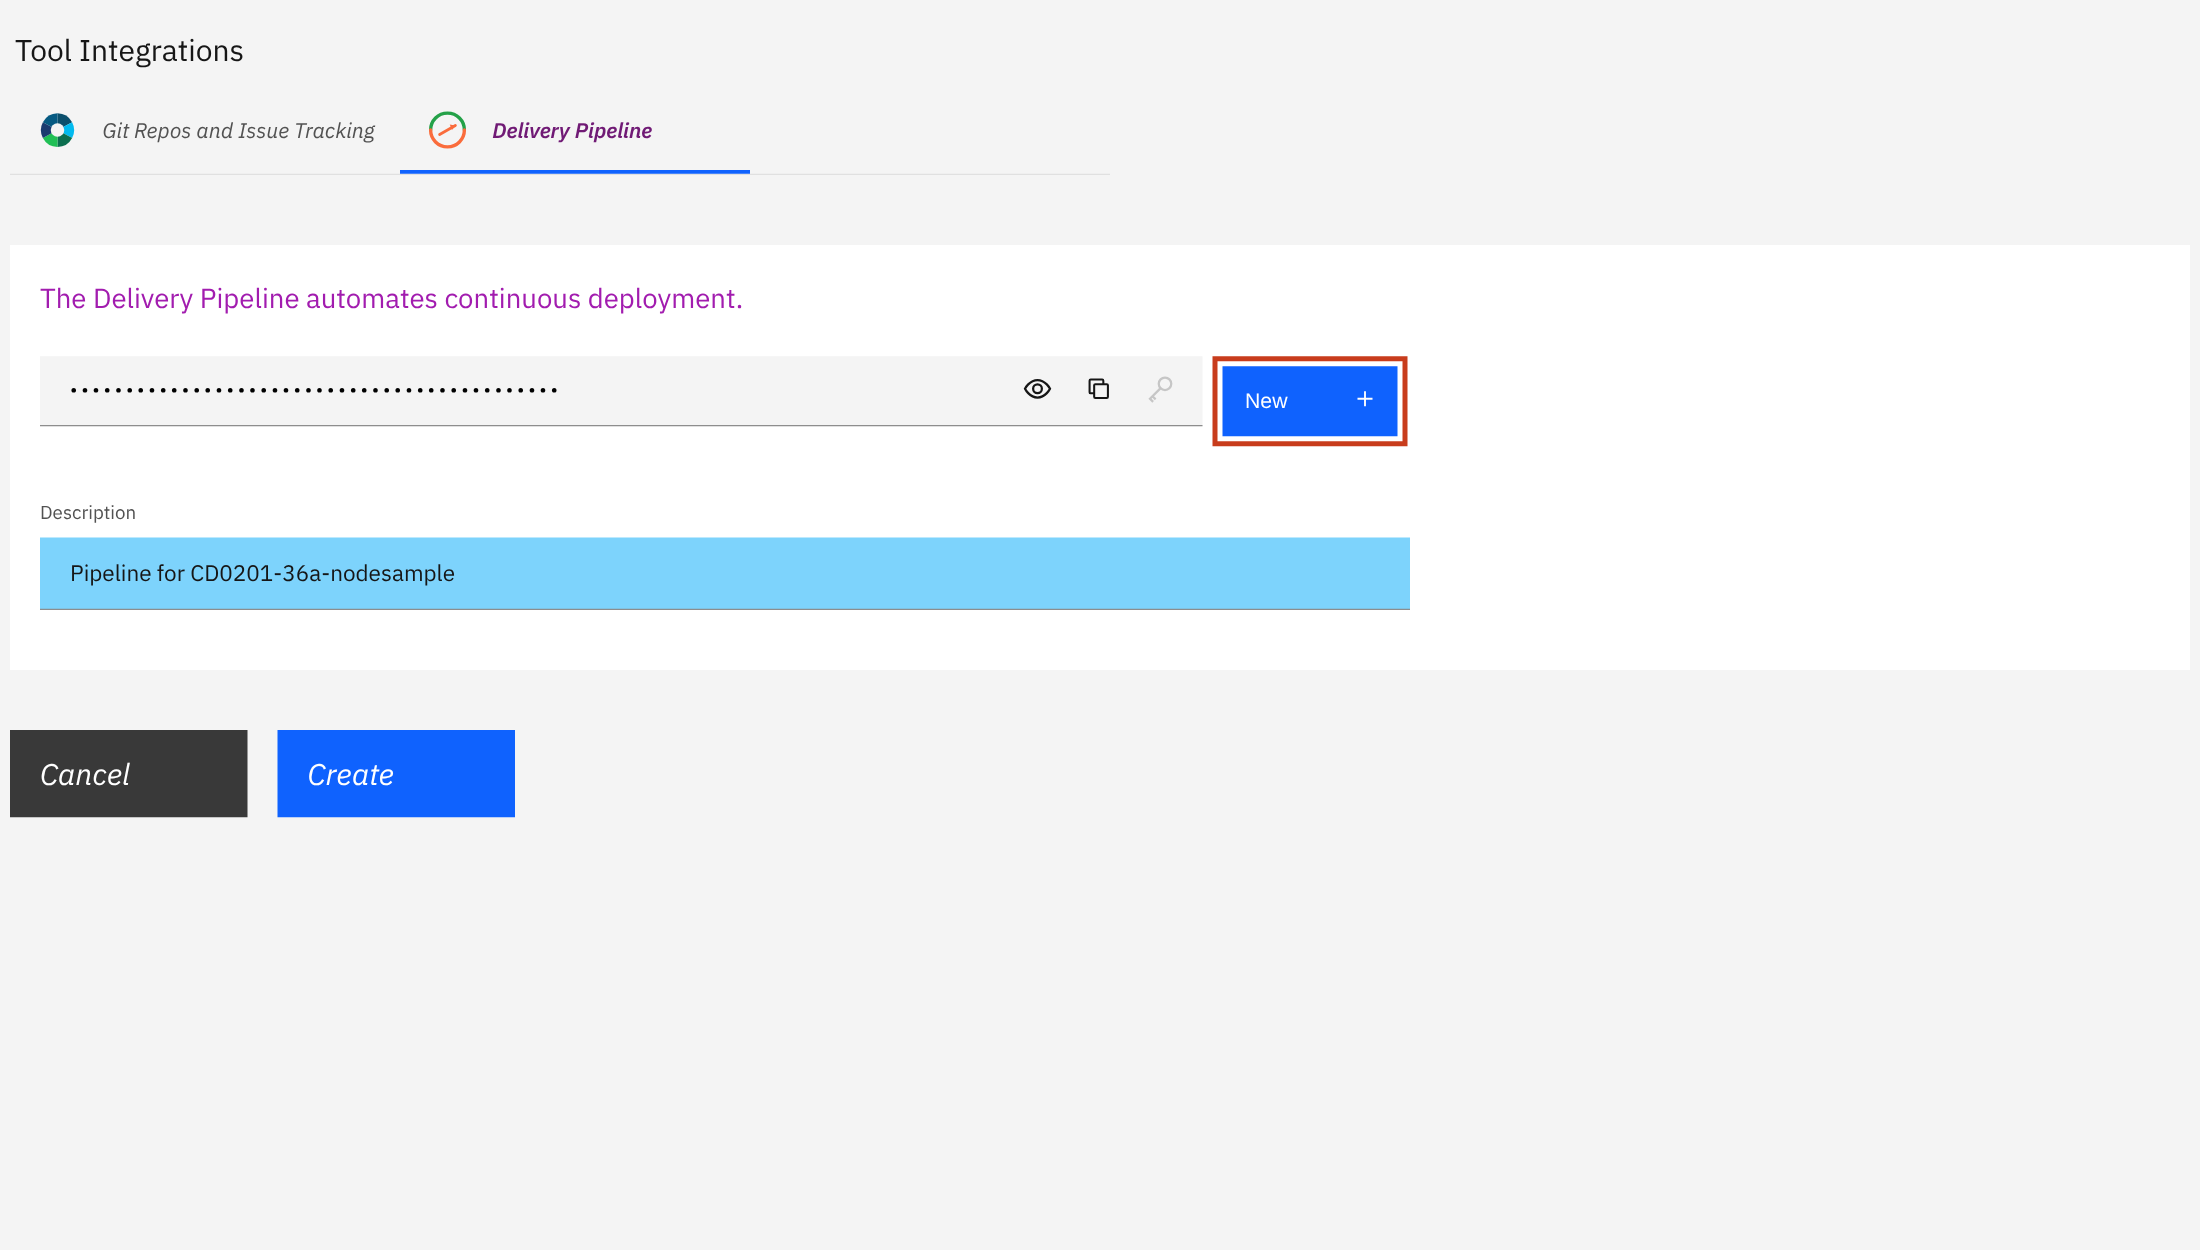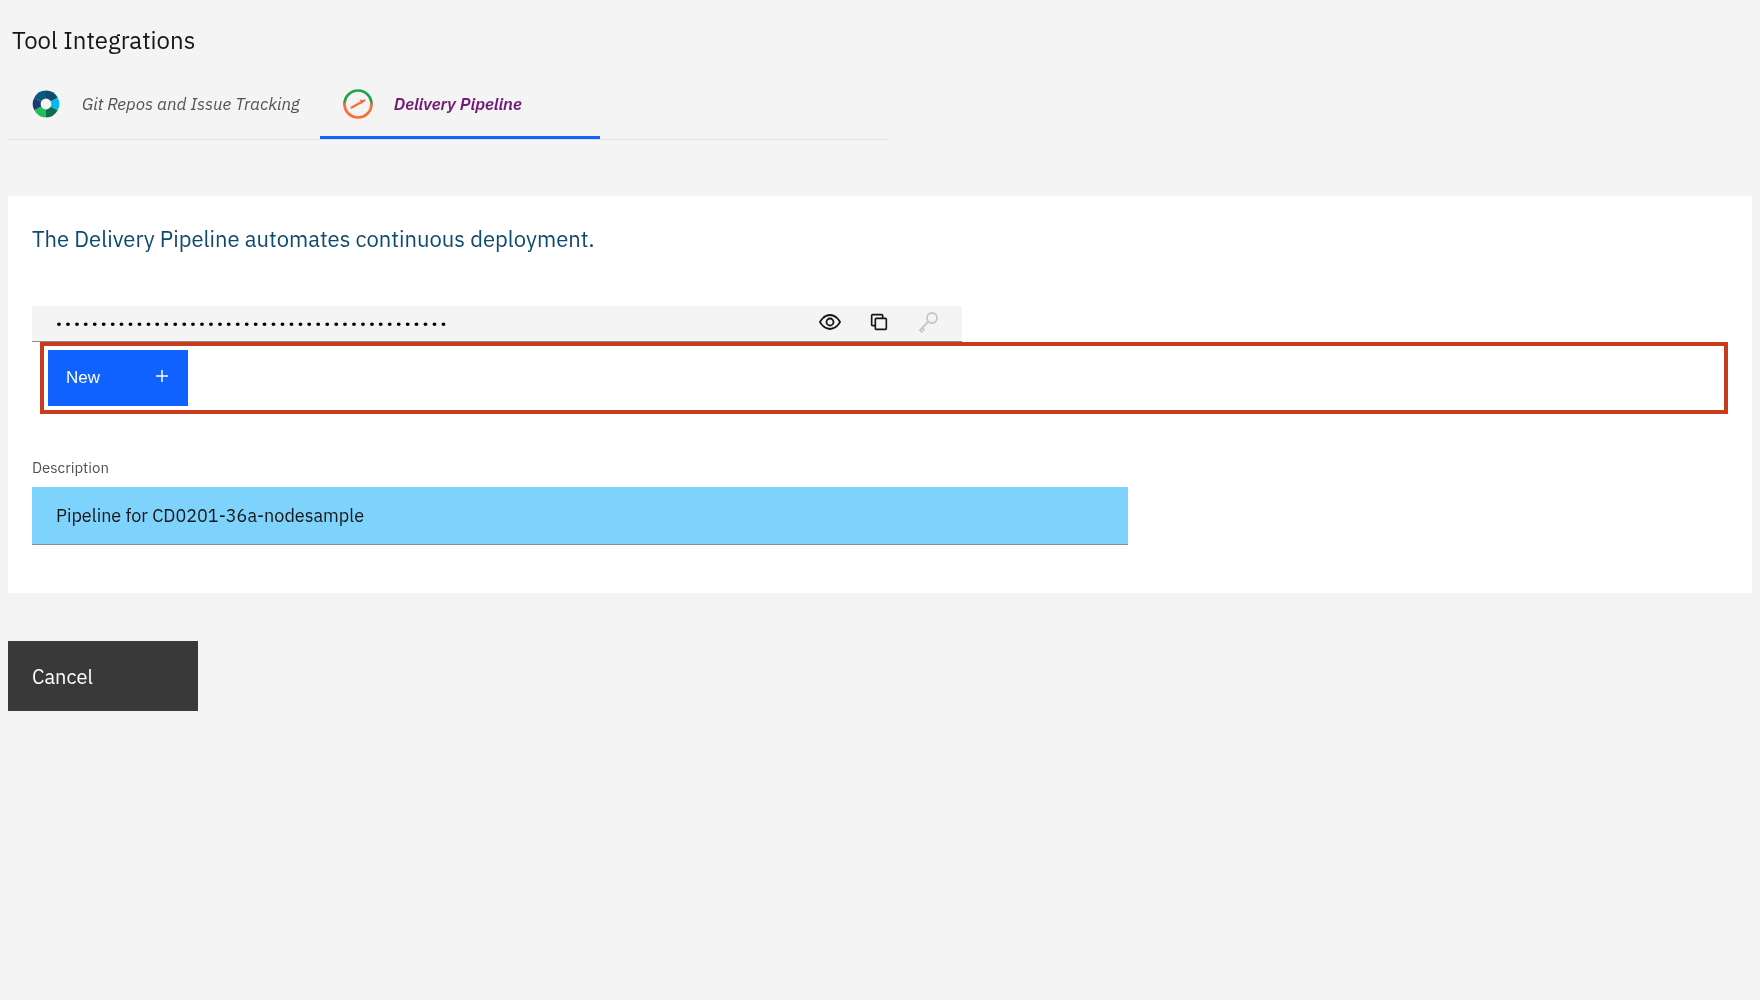--- a/index.html
+++ b/index.html
@@ -62,42 +62,41 @@
     }
     
     .content-card {
       background: #ffffff;
       margin: 56px 8px 0 8px;
       padding: 28px 24px 48px 24px;
     }
     
     .content-description {
       font-size: 22px;
-      color: #0c4a6e;
-      margin-bottom: 53px;
+      color: #a21caf;
+      margin-bottom: 32px;
     }
     
     .field-label {
       font-size: 15px;
       color: #525252;
       margin-bottom: 10px;
       display: flex;
       align-items: center;
       gap: 8px;
     }
     
     .info-icon-wrap {
       display: inline-flex;
     }
     
     .api-key-row {
       display: flex;
       align-items: stretch;
       position: relative;
-      flex-direction: column;
     }
     
     .api-key-input-wrap {
       flex: 1;
       position: relative;
       background: #f4f4f4;
       border-bottom: 1px solid #8d8d8d;
       display: flex;
       align-items: center;
       height: 56px;
@@ -175,25 +174,26 @@
     .footer-actions {
       display: flex;
       gap: 24px;
       margin: 48px 8px 0 8px;
     }
     
     .btn {
       border: none;
       height: 70px;
       padding: 0 64px 0 24px;
-      font-size: 20px;
+      font-size: 24px;
       cursor: pointer;
       text-align: left;
       min-width: 190px;
       font-family: inherit;
+      font-style: italic;
     }
     
     .btn-cancel {
       background: #393939;
       color: #ffffff;
     }
     
     .btn-create {
       background: #0f62fe;
       color: #ffffff;
@@ -296,13 +296,14 @@
 
   <div class="desc-field">
     <div class="field-label">Description</div>
     <input type="text" class="desc-input" value="Pipeline for CD0201-36a-nodesample" style="">
   </div>
 
 </div>
 
 <div class="footer-actions">
   <button class="btn btn-cancel">Cancel</button>
+  <button class="btn btn-create">Create</button>
 </div>
 
 </body></html>

